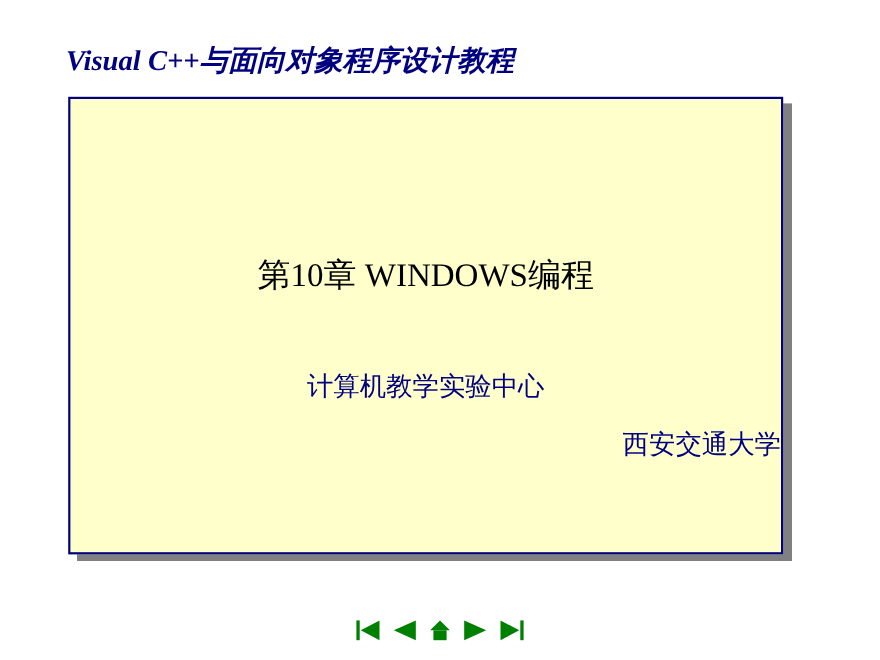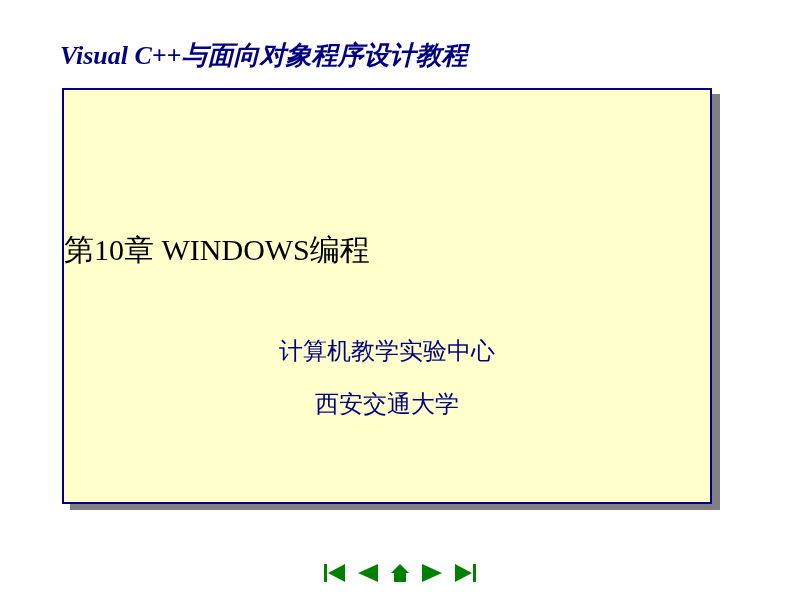--- a/index.html
+++ b/index.html
@@ -40,42 +40,42 @@
       width: 650px;
       height: 416px;
       background: #ffffcc;
       border: 2px solid #000080;
     }
     .chapter-title {
       position: absolute;
       top: 140px;
       left: 0;
       width: 100%;
-      text-align: left;
+      text-align: center;
       font-size: 30px;
       color: #000000;
       font-family: "SimSun", "宋体", serif;
       font-weight: normal;
     }
     .subtitle1 {
       position: absolute;
       top: 245px;
       left: 0;
       width: 100%;
       text-align: center;
       font-size: 24px;
       color: #000080;
       font-family: "SimSun", "宋体", serif;
     }
     .subtitle2 {
       position: absolute;
       top: 298px;
       left: 0;
       width: 100%;
-      text-align: center;
+      text-align: right;
       font-size: 24px;
       color: #000080;
       font-family: Liberation Mono, monospace;
     }
     .nav-buttons {
       position: absolute;
       bottom: 15px;
       left: 50%;
       transform: translateX(-50%);
       display: flex;

